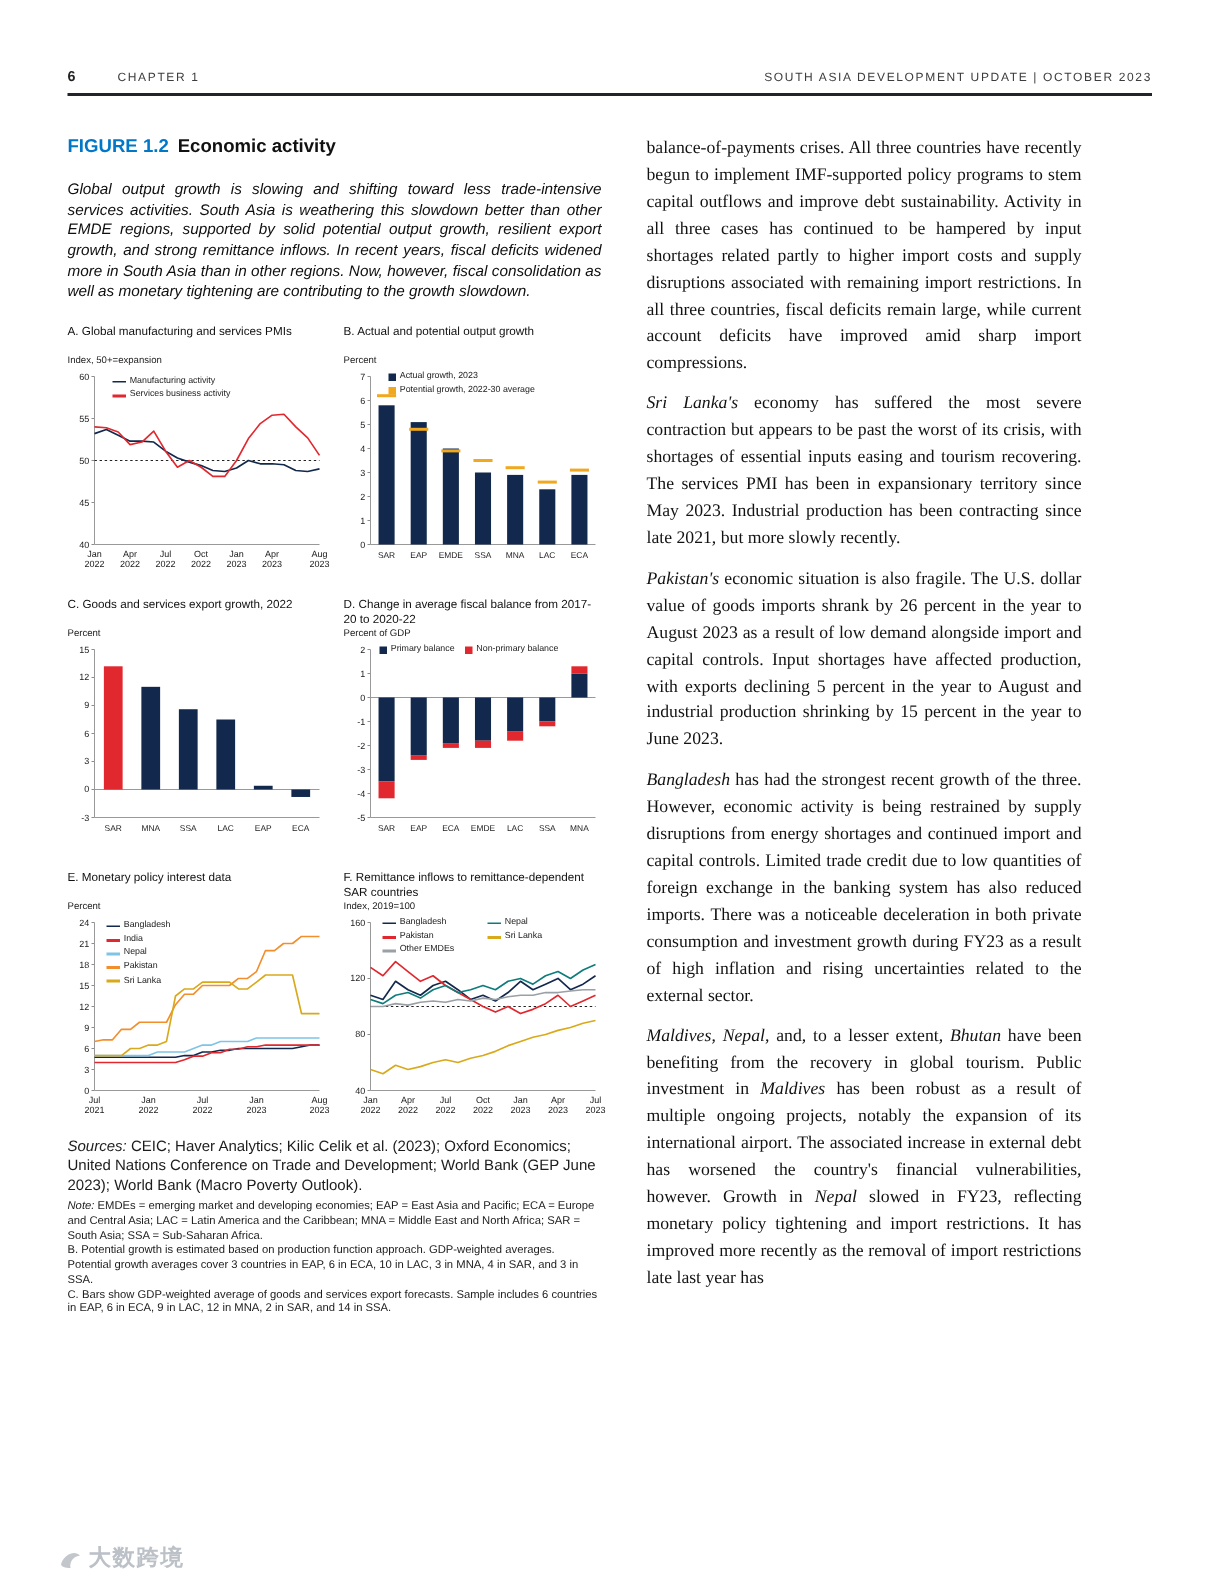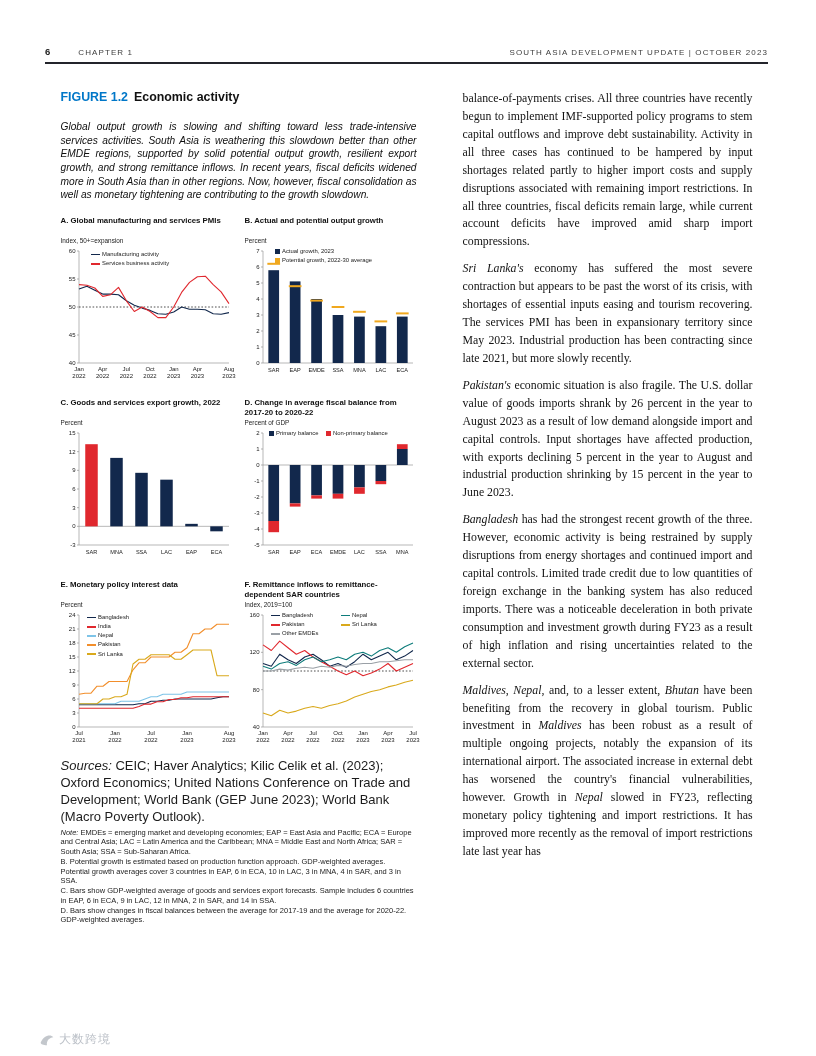--- a/index.html
+++ b/index.html
@@ -7,50 +7,50 @@
   .page {
     width:816px; height:1056px; background:#fff; position:relative;
     padding:46px 48px 0 45px; overflow:hidden;
     font-family:"Liberation Sans", sans-serif; color:#1a1a1a;
   }
   .hdr { display:flex; align-items:baseline; font-size:8px; letter-spacing:1.1px; color:#3c3c3c; }
   .pagenum { font-size:9.5px; font-weight:bold; letter-spacing:0; color:#222; }
   .chapter { margin-left:28px; }
   .hdr-right { margin-left:auto; }
   .rule { height:2px; background:#23242b; margin-top:5px; }
-  .content { display:flex; gap:46px; margin-top:26px;justify-content:center; }
+  .content { display:flex; gap:30px; margin-top:26px; }
   .figure-col { width:356px; flex:none; }
   .article-col {
     width:290px; flex:none; font-family:"Liberation Serif", serif;
     font-size:11.8px; line-height:1.52; text-align:justify; color:#121212;
   }
   .body-p { margin-bottom:9px; }
   .it { font-style:italic; }
   .fig-title-row { font-size:12.4px; font-weight:bold; color:#111; }
   .fig-label { color:#0077c8; margin-right:6px; }
   .fig-desc {
     font-style:italic; font-size:10.2px; line-height:1.34;
     text-align:justify; margin-top:16px; color:#0f0f0f;
   }
   .charts { margin-top:14px; display:grid; grid-template-columns:172px 172px; column-gap:12px; row-gap:15px; }
   .panel { width:172px; }
-  .p-title { font-size:7.8px; font-weight:bold; line-height:1.22; min-height:19px; margin-bottom:2px; color:#111; }
+  .p-title { font-size:7.8px; font-weight:normal; line-height:1.22; min-height:19px; margin-bottom:2px; color:#111; }
   .chart-wrap { position:relative; }
   .unit { font-size:6.4px; margin-bottom:1px; color:#222; }
   .legend { position:absolute; font-size:5.9px; line-height:1.55; color:#222; z-index:2; }
   .legend.inline { display:flex; gap:7px; }
   .lg-item { display:flex; align-items:center; gap:2.5px; break-inside:avoid; white-space:nowrap; }
   .sw-box { width:5px; height:5px; display:inline-block; flex:none; }
   .sw-line { width:9px; height:1.7px; display:inline-block; flex:none; }
   svg.plot { overflow:visible; display:block; }
-  .fig-sources { margin-top:11px; font-size:13px; line-height:1.3; color:#1c1c1c; }
+  .fig-sources { margin-top:11px; font-size:10px; line-height:1.3; color:#1c1c1c; }
   .fig-notes { margin-top:2px; font-size:7.5px; line-height:1.3; color:#1c1c1c; }
   .watermark {
     position:absolute; left:38px; bottom:8px; display:flex; align-items:center; gap:3px;
-    color:#bcc1c8; font-size:12px; font-weight:normal; letter-spacing:1px;
+    color:#bcc1c8; font-size:15px; font-weight:bold; letter-spacing:1px;
   }
 </style>
 </head>
 <body>
 
 <div class="page">
 
   <header class="hdr">
     <span class="pagenum">6</span>
     <span class="chapter">CHAPTER 1</span>
@@ -391,21 +391,20 @@
               </svg>
           </div>
         </div>
       </div>
 
       <p class="fig-sources"><span class="it">Sources: </span><span>CEIC; Haver Analytics; Kilic Celik et al. (2023); Oxford Economics; United Nations Conference on Trade and Development; World Bank (GEP June 2023); World Bank (Macro Poverty Outlook).</span></p>
       <div class="fig-notes">
           <div class="note-line"><span class="it">Note: </span><span>EMDEs = emerging market and developing economies; EAP = East Asia and Pacific; ECA = Europe and Central Asia; LAC = Latin America and the Caribbean; MNA = Middle East and North Africa; SAR = South Asia; SSA = Sub-Saharan Africa.</span></div>
           <div class="note-line"><span>B. Potential growth is estimated based on production function approach. GDP-weighted averages. Potential growth averages cover 3 countries in EAP, 6 in ECA, 10 in LAC, 3 in MNA, 4 in SAR, and 3 in SSA.</span></div>
           <div class="note-line"><span>C. Bars show GDP-weighted average of goods and services export forecasts. Sample includes 6 countries in EAP, 6 in ECA, 9 in LAC, 12 in MNA, 2 in SAR, and 14 in SSA.</span></div>
-          <div class="note-line"><span>D. Bars show changes in fiscal balances between the average for 2017-19 and the average for 2020-22. GDP-weighted averages.</span></div>
         </div>
     </div>
 
     <div class="article-col">
         <div class="body-p"><span>balance-of-payments crises. All three countries have recently begun to implement IMF-supported policy programs to stem capital outflows and improve debt sustainability. Activity in all three cases has continued to be hampered by input shortages related partly to higher import costs and supply disruptions associated with remaining import restrictions. In all three countries, fiscal deficits remain large, while current account deficits have improved amid sharp import compressions.</span></div>
         <div class="body-p"><span class="it">Sri Lanka's</span><span> economy has suffered the most severe contraction but appears to be past the worst of its crisis, with shortages of essential inputs easing and tourism recovering. The services PMI has been in expansionary territory since May 2023. Industrial production has been contracting since late 2021, but more slowly recently.</span></div>
         <div class="body-p"><span class="it">Pakistan's</span><span> economic situation is also fragile. The U.S. dollar value of goods imports shrank by 26 percent in the year to August 2023 as a result of low demand alongside import and capital controls. Input shortages have affected production, with exports declining 5 percent in the year to August and industrial production shrinking by 15 percent in the year to June 2023.</span></div>
         <div class="body-p"><span class="it">Bangladesh</span><span> has had the strongest recent growth of the three. However, economic activity is being restrained by supply disruptions from energy shortages and continued import and capital controls. Limited trade credit due to low quantities of foreign exchange in the banking system has also reduced imports. There was a noticeable deceleration in both private consumption and investment growth during FY23 as a result of high inflation and rising uncertainties related to the external sector.</span></div>
         <div class="body-p"><span class="it">Maldives</span><span>, </span><span class="it">Nepal</span><span>, and, to a lesser extent, </span><span class="it">Bhutan</span><span> have been benefiting from the recovery in global tourism. Public investment in </span><span class="it">Maldives</span><span> has been robust as a result of multiple ongoing projects, notably the expansion of its international airport. The associated increase in external debt has worsened the country's financial vulnerabilities, however. Growth in </span><span class="it">Nepal</span><span> slowed in FY23, reflecting monetary policy tightening and import restrictions. It has improved more recently as the removal of import restrictions late last year has</span></div>
       </div>

